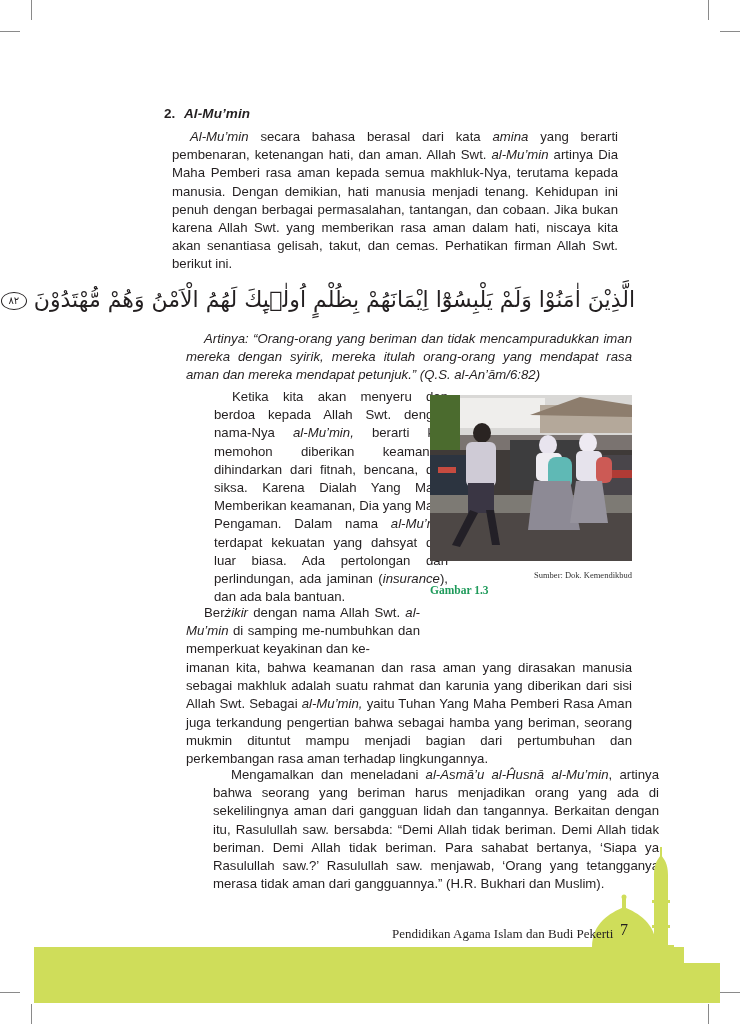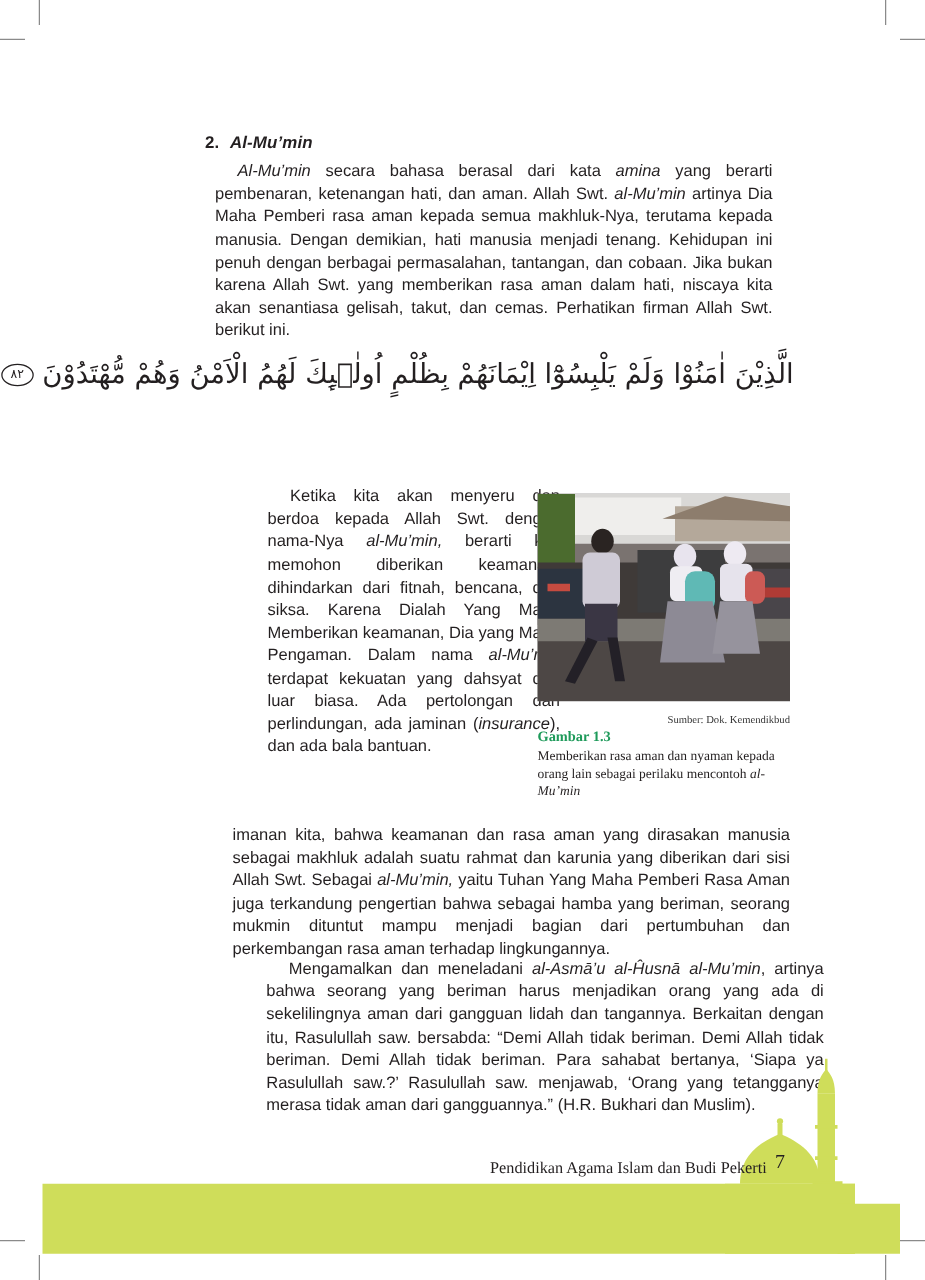--- a/index.html
+++ b/index.html
@@ -88,20 +88,21 @@
   <div class="crop" style="left:708px;top:1004px;width:1px;height:20px"></div>
 
   <div class="heading">
     <span class="num">2.</span><span class="title">Al-Mu’min</span>
   </div>
 
   <div class="para p1"><span class="ind"></span><i>Al-Mu’min</i><span> secara bahasa berasal dari kata </span><i>amina</i><span> yang berarti pembenaran, ketenangan hati, dan aman. Allah Swt. </span><i>al-Mu’min</i><span>  artinya Dia Maha Pemberi rasa aman kepada semua makhluk-Nya, terutama kepada manusia. Dengan demikian, hati manusia menjadi tenang. Kehidupan ini penuh dengan berbagai permasalahan, tantangan, dan cobaan. Jika bukan karena Allah Swt. yang memberikan rasa aman dalam hati, niscaya kita akan senantiasa gelisah, takut, dan cemas. Perhatikan firman Allah Swt. berikut ini.</span></div>
 
   <div class="arabic"><span>الَّذِيْنَ اٰمَنُوْا وَلَمْ يَلْبِسُوْٓا اِيْمَانَهُمْ بِظُلْمٍ اُولٰۤىِٕكَ لَهُمُ الْاَمْنُ وَهُمْ مُّهْتَدُوْنَ</span> <span class="ayah">٨٢</span></div>
 
+  <div class="para p-artinya"><span class="ind"></span><span>Artinya: “Orang-orang yang beriman dan tidak mencampuradukkan iman mereka dengan syirik, mereka itulah orang-orang yang mendapat rasa aman dan mereka mendapat petunjuk.” (Q.S. al-An’ām/6:82)</span></div>
 
   <div class="para p2"><span class="ind"></span><span>Ketika kita akan menyeru dan berdoa kepada Allah Swt. dengan nama-Nya </span><i>al-Mu’min,</i><span> berarti kita memohon diberikan keamanan, dihindarkan dari fitnah, bencana, dan siksa. Karena Dialah Yang Maha Memberikan keamanan, Dia yang Maha Pengaman. Dalam nama </span><i>al-Mu’min</i><span>  terdapat kekuatan yang dahsyat dan luar biasa. Ada pertolongan dan perlindungan, ada jaminan (</span><i>insurance</i><span>), dan ada bala bantuan.</span></div>
 
   <div class="figure">
     <svg width="202" height="166" viewBox="0 0 202 166">
       <rect x="0" y="0" width="202" height="166" fill="#7a7370"></rect>
       <rect x="0" y="0" width="202" height="40" fill="#d9d8d6"></rect>
       <rect x="25" y="3" width="90" height="30" fill="#efeeec"></rect>
       <rect x="110" y="10" width="92" height="28" fill="#b4a89a"></rect>
       <path d="M100 20 L150 2 L202 10 L202 22 Z" fill="#8d7d6d"></path>
@@ -126,22 +127,22 @@
       <rect x="118" y="62" width="24" height="32" rx="8" fill="#5fb9b5"></rect>
       <path d="M104 86 L140 86 L150 135 L98 135 Z" fill="#8d8a95"></path>
       <ellipse cx="158" cy="48" rx="9" ry="10" fill="#eeeaf2"></ellipse>
       <rect x="146" y="56" width="26" height="30" rx="5" fill="#e6e3ec"></rect>
       <rect x="166" y="62" width="16" height="26" rx="6" fill="#cc5a55"></rect>
       <path d="M146 86 L172 86 L178 128 L140 128 Z" fill="#96939d"></path>
     </svg>
   </div>
   <div class="fig-credit">Sumber: Dok. Kemendikbud</div>
   <div class="fig-label">Gambar 1.3</div>
-  <div class="fig-caption"><span>Memberikan rasa aman dan nyaman kepada orang lain sebagai perilaku mencontoh </span><i>al-Mu’min</i></div>
 
+  <div class="para p3a"><span class="ind"></span><span>Ber</span><i>żikir</i><span> dengan nama Allah Swt. </span><i>al-Mu’min</i><span> di samping me-numbuhkan dan memperkuat keyakinan dan ke-</span></div>
   <div class="para p3b"><span>imanan kita, bahwa keamanan dan rasa aman yang dirasakan manusia sebagai makhluk adalah suatu rahmat dan karunia yang diberikan dari sisi Allah Swt. Sebagai </span><i>al-Mu’min,</i><span>  yaitu Tuhan Yang Maha Pemberi Rasa Aman juga terkandung pengertian bahwa sebagai hamba yang beriman, seorang mukmin dituntut mampu menjadi bagian dari pertumbuhan dan perkembangan rasa aman terhadap lingkungannya.</span></div>
 
   <div class="para p4"><span class="ind"></span><span>Mengamalkan dan meneladani </span><i>al-Asmā’u al-Ĥusnā al-Mu’min</i><span>, artinya bahwa seorang yang beriman harus menjadikan orang yang ada di sekelilingnya aman dari gangguan lidah dan tangannya. Berkaitan dengan itu, Rasulullah saw. bersabda: “Demi Allah tidak beriman. Demi Allah tidak beriman. Demi Allah tidak beriman. Para sahabat bertanya, ‘Siapa ya Rasulullah saw.?’ Rasulullah saw. menjawab, ‘Orang yang tetangganya merasa tidak aman dari gangguannya.” (H.R. Bukhari dan Muslim).</span></div>
 
   <div class="footer-band"></div>
   <svg class="mosque" viewBox="0 0 140 160">
     <g fill="#cfdd5a">
 
       <path d="M12 102 C12 78 30 68 44 62 C58 68 76 78 76 102 Z"></path>
       <rect x="42" y="54" width="4" height="10"></rect>

